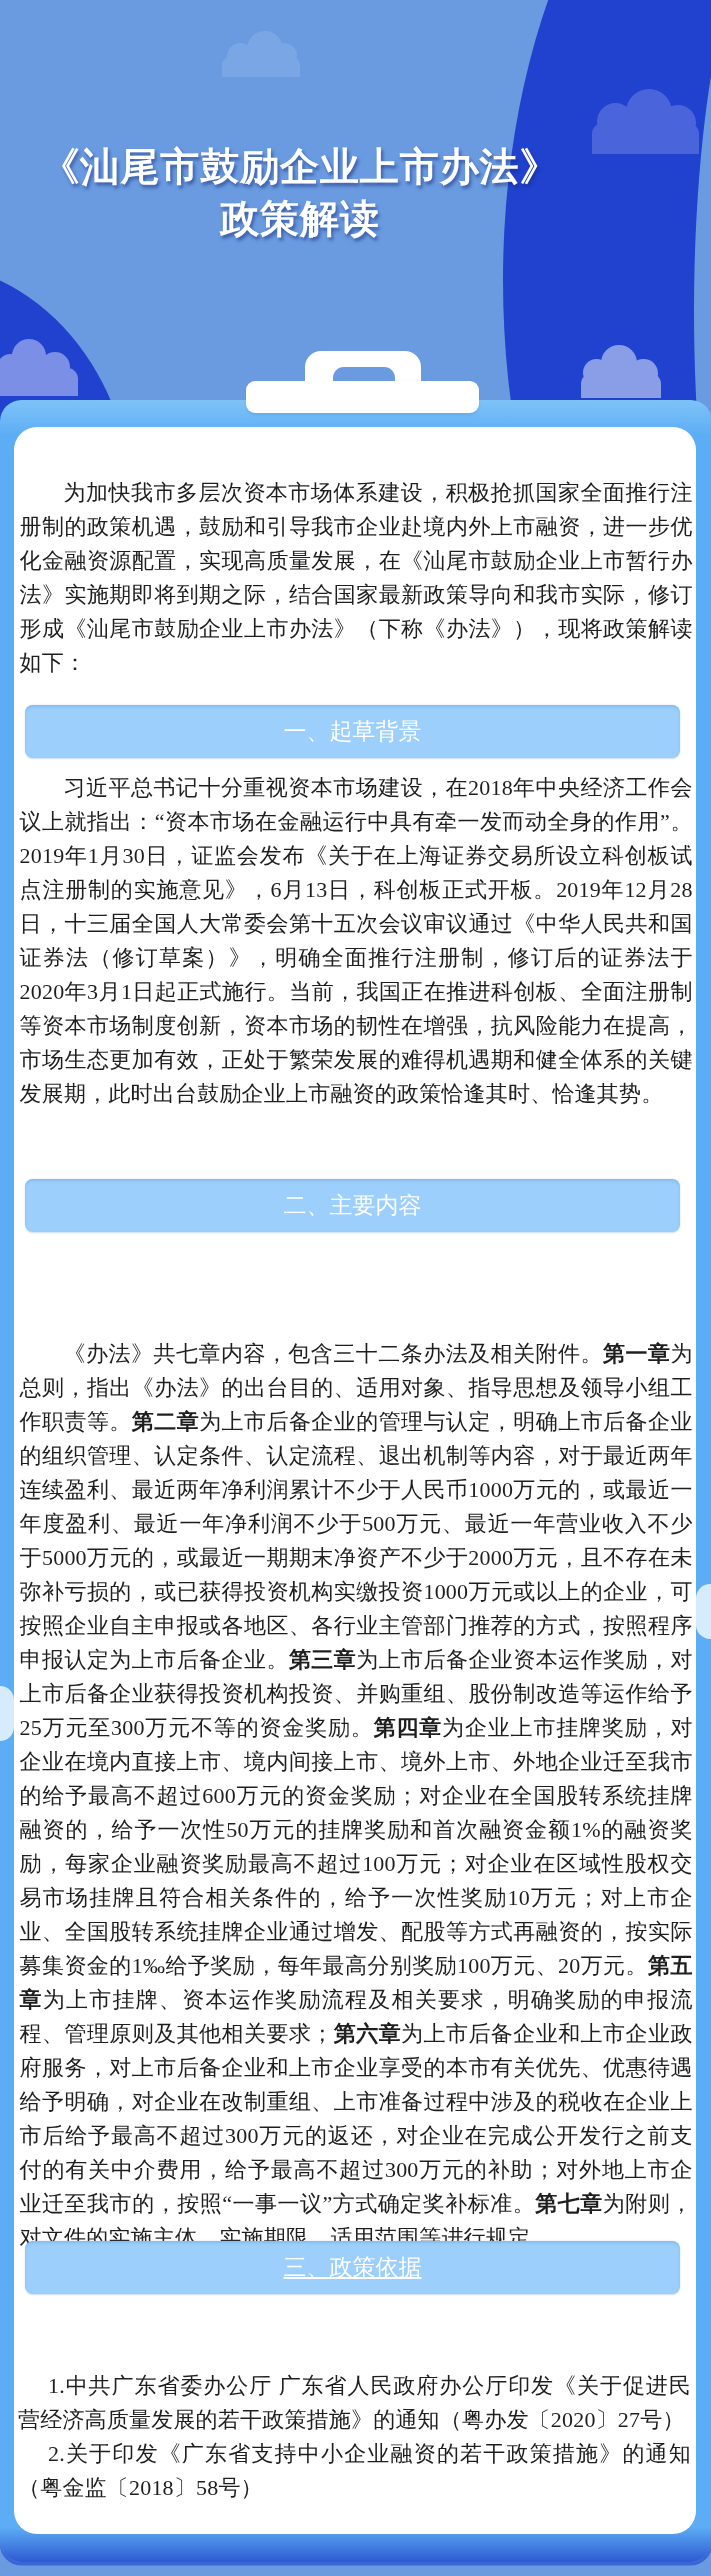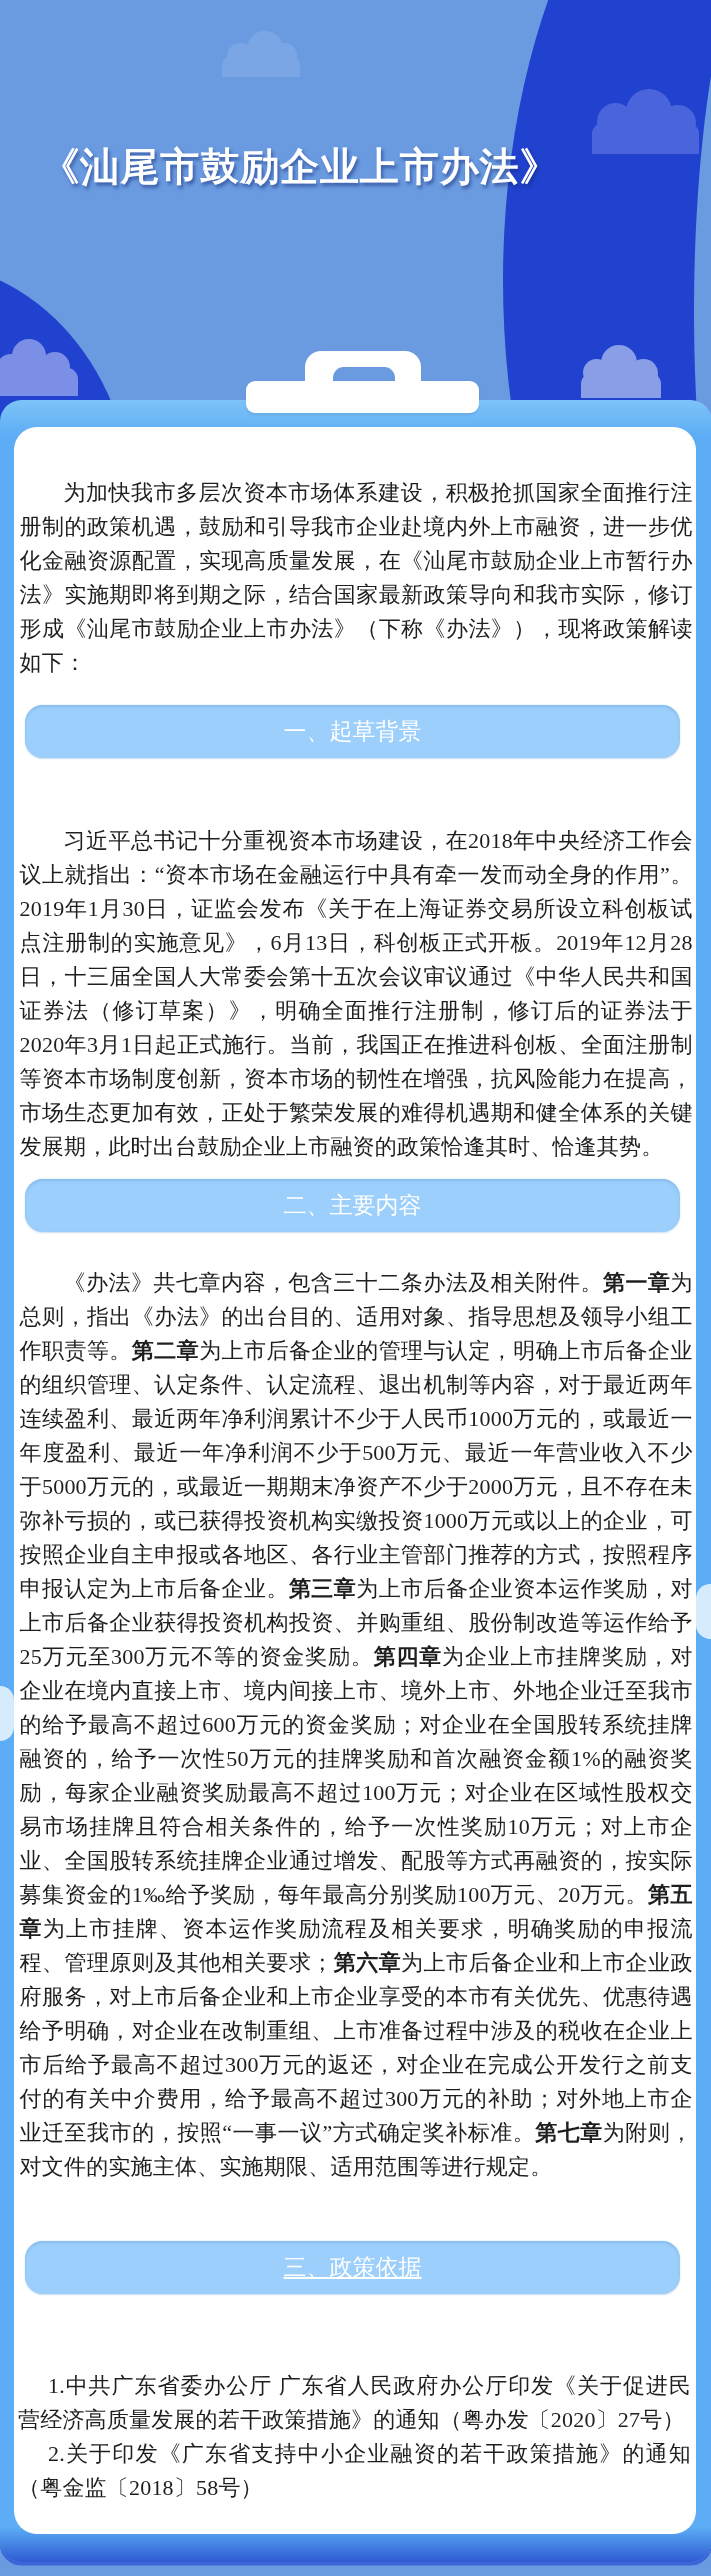--- a/index.html
+++ b/index.html
@@ -68,21 +68,21 @@
 
   .content { position: absolute; left: 19.6px; width: 673px; color: #1e1e1e; font-family: Liberation Serif, serif; }
   .para {
     font-size: 22px; line-height: 34px; text-align: justify;
     text-indent: 44px; letter-spacing: 0.2px;
   }
   .para b { font-weight: bold; }
 
   .section-header {
     position: absolute; left: 25px; width: 655px; height: 53px;
-    background: #9ccffb; border-radius: 18px;
+    background: #9ccffb; border-radius: 8px;
     box-shadow: 0 1.8px 2.7px rgba(90,150,210,0.35) inset, 0 0.9px 1.8px rgba(120,170,220,0.4);
     color: #ffffff; text-align: center; font-size: 23px; line-height: 53px;
     font-family: "DejaVu Serif", "Liberation Serif", serif;
   }
 
   .border-cloud { position: absolute; background: #d6ecfd; }
 </style>
 </head>
 <body>
 
@@ -111,44 +111,45 @@
   </div>
   <div class="cloud cloud-d">
     <div class="puff" style="left:1.8px;top:16px;width:27px;height:27px;background:#8a9ee8;"></div>
     <div class="puff" style="left:19.6px;top:1.8px;width:36px;height:36px;background:#8a9ee8;"></div>
     <div class="puff" style="left:48px;top:16px;width:28.5px;height:28.5px;background:#8a9ee8;"></div>
     <div class="cloud-shape" style="background:#8a9ee8;"></div>
   </div>
 
   <h1 class="title">
     <div>《汕尾市鼓励企业上市办法》</div>
+    <div>政策解读</div>
   </h1>
 </div>
 
 <div class="card-outer"></div>
 <div class="border-cloud" style="left:696px;top:1584px;width:16px;height:55px;border-radius:14.2px 0 0 14.2px;"></div>
 <div class="border-cloud" style="left:0;top:1686px;width:14.2px;height:55px;border-radius:0 14.2px 14.2px 0;"></div>
 
 <div class="handle-loop"></div>
 <div class="handle-hole"></div>
 <div class="handle-bar"></div>
 
 <div class="card-inner"></div>
 
 <div class="content" style="top:476px;">
   <p class="para">为加快我市多层次资本市场体系建设，积极抢抓国家全面推行注册制的政策机遇，鼓励和引导我市企业赴境内外上市融资，进一步优化金融资源配置，实现高质量发展，在《汕尾市鼓励企业上市暂行办法》实施期即将到期之际，结合国家最新政策导向和我市实际，修订形成《汕尾市鼓励企业上市办法》（下称《办法》），现将政策解读如下：</p>
 </div>
 
 <div class="section-header" style="top:705px;">一、起草背景</div>
-<div class="content" style="top:824px;">
+<div class="content" style="top:771px;">
   <p class="para">习近平总书记十分重视资本市场建设，在2018年中央经济工作会议上就指出：“资本市场在金融运行中具有牵一发而动全身的作用”。2019年1月30日，证监会发布《关于在上海证券交易所设立科创板试点注册制的实施意见》，6月13日，科创板正式开板。2019年12月28日，十三届全国人大常委会第十五次会议审议通过《中华人民共和国证券法（修订草案）》，明确全面推行注册制，修订后的证券法于2020年3月1日起正式施行。当前，我国正在推进科创板、全面注册制等资本市场制度创新，资本市场的韧性在增强，抗风险能力在提高，市场生态更加有效，正处于繁荣发展的难得机遇期和健全体系的关键发展期，此时出台鼓励企业上市融资的政策恰逢其时、恰逢其势。</p>
 </div>
 
 <div class="section-header" style="top:1179px;">二、主要内容</div>
-<div class="content" style="top:1266px;">
+<div class="content" style="top:1337px;">
   <p class="para" id="sec2"><span>《办法》共七章内容，包含三十二条办法及相关附件。</span><b>第一章</b><span>为总则，指出《办法》的出台目的、适用对象、指导思想及领导小组工作职责等。</span><b>第二章</b><span>为上市后备企业的管理与认定，明确上市后备企业的组织管理、认定条件、认定流程、退出机制等内容，对于最近两年连续盈利、最近两年净利润累计不少于人民币1000万元的，或最近一年度盈利、最近一年净利润不少于500万元、最近一年营业收入不少于5000万元的，或最近一期期末净资产不少于2000万元，且不存在未弥补亏损的，或已获得投资机构实缴投资1000万元或以上的企业，可按照企业自主申报或各地区、各行业主管部门推荐的方式，按照程序申报认定为上市后备企业。</span><b>第三章</b><span>为上市后备企业资本运作奖励，对上市后备企业获得投资机构投资、并购重组、股份制改造等运作给予25万元至300万元不等的资金奖励。</span><b>第四章</b><span>为企业上市挂牌奖励，对企业在境内直接上市、境内间接上市、境外上市、外地企业迁至我市的给予最高不超过600万元的资金奖励；对企业在全国股转系统挂牌融资的，给予一次性50万元的挂牌奖励和首次融资金额1%的融资奖励，每家企业融资奖励最高不超过100万元；对企业在区域性股权交易市场挂牌且符合相关条件的，给予一次性奖励10万元；对上市企业、全国股转系统挂牌企业通过增发、配股等方式再融资的，按实际募集资金的1‰给予奖励，每年最高分别奖励100万元、20万元。</span><b>第五章</b><span>为上市挂牌、资本运作奖励流程及相关要求，明确奖励的申报流程、管理原则及其他相关要求；</span><b>第六章</b><span>为上市后备企业和上市企业政府服务，对上市后备企业和上市企业享受的本市有关优先、优惠待遇给予明确，对企业在改制重组、上市准备过程中涉及的税收在企业上市后给予最高不超过300万元的返还，对企业在完成公开发行之前支付的有关中介费用，给予最高不超过300万元的补助；对外地上市企业迁至我市的，按照“一事一议”方式确定奖补标准。</span><b>第七章</b><span>为附则，对文件的实施主体、实施期限、适用范围等进行规定。</span></p>
 </div>
 
 <div class="section-header" style="top:2241px;text-decoration:underline;">三、政策依据</div>
 <div class="content" style="top:2327px;left:18px;margin-top:42px;">
   <p class="para" style="text-indent:30px;">1.中共广东省委办公厅 广东省人民政府办公厅印发《关于促进民营经济高质量发展的若干政策措施》的通知（粤办发〔2020〕27号）</p>
   <p class="para" style="text-indent:30px;">2.关于印发《广东省支持中小企业融资的若干政策措施》的通知（粤金监〔2018〕58号）</p>
 </div>
 
 

